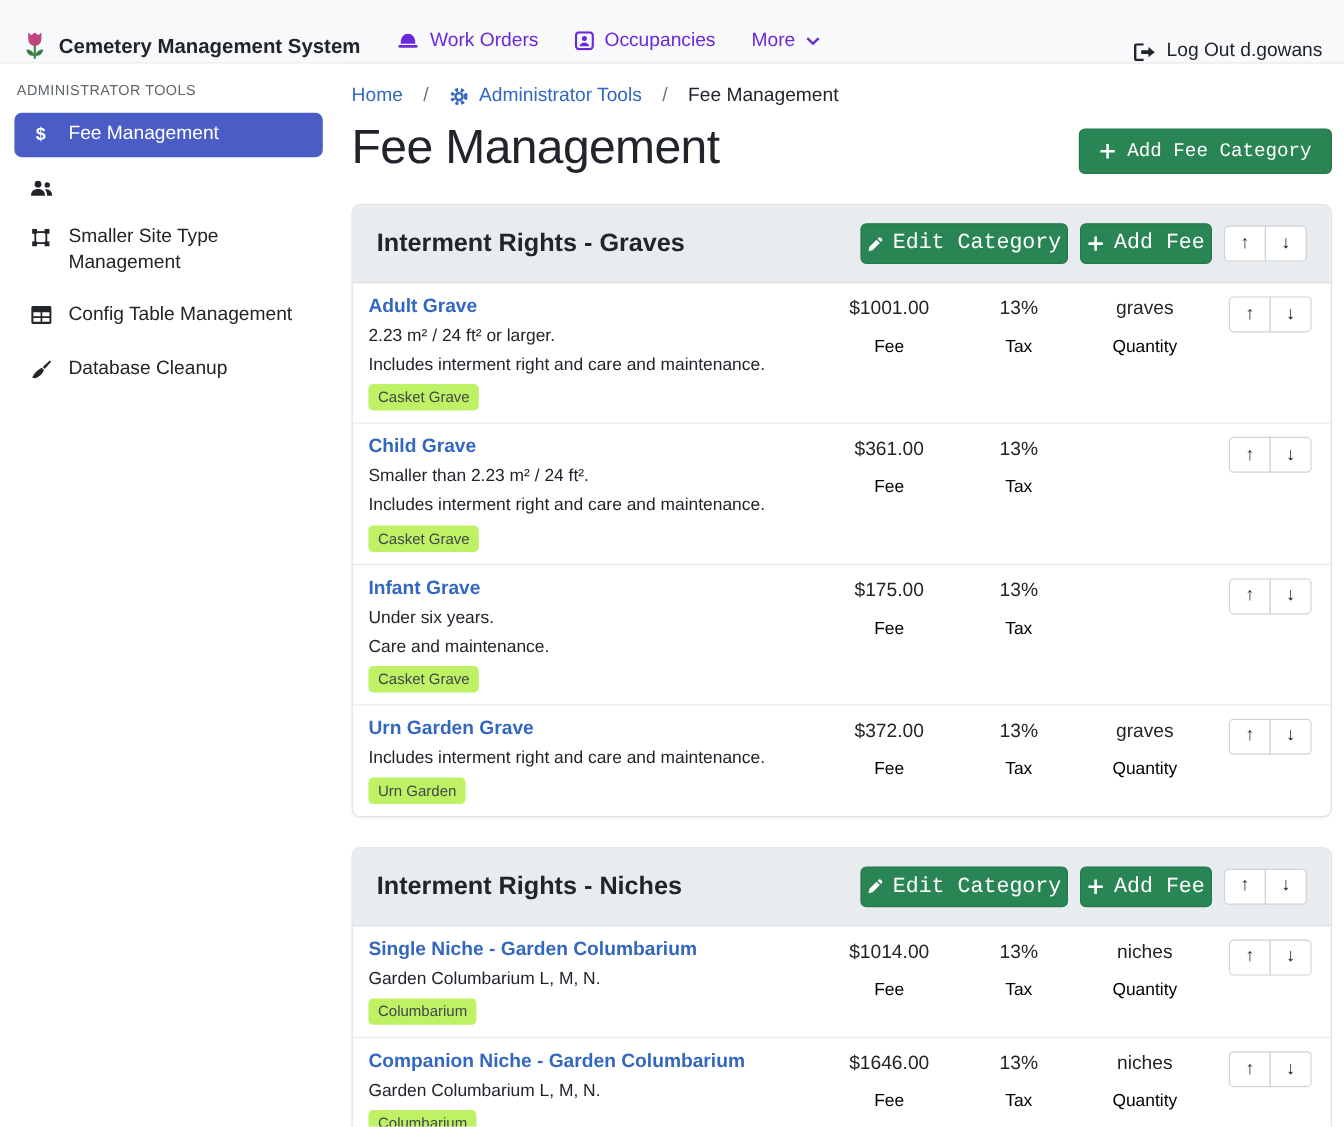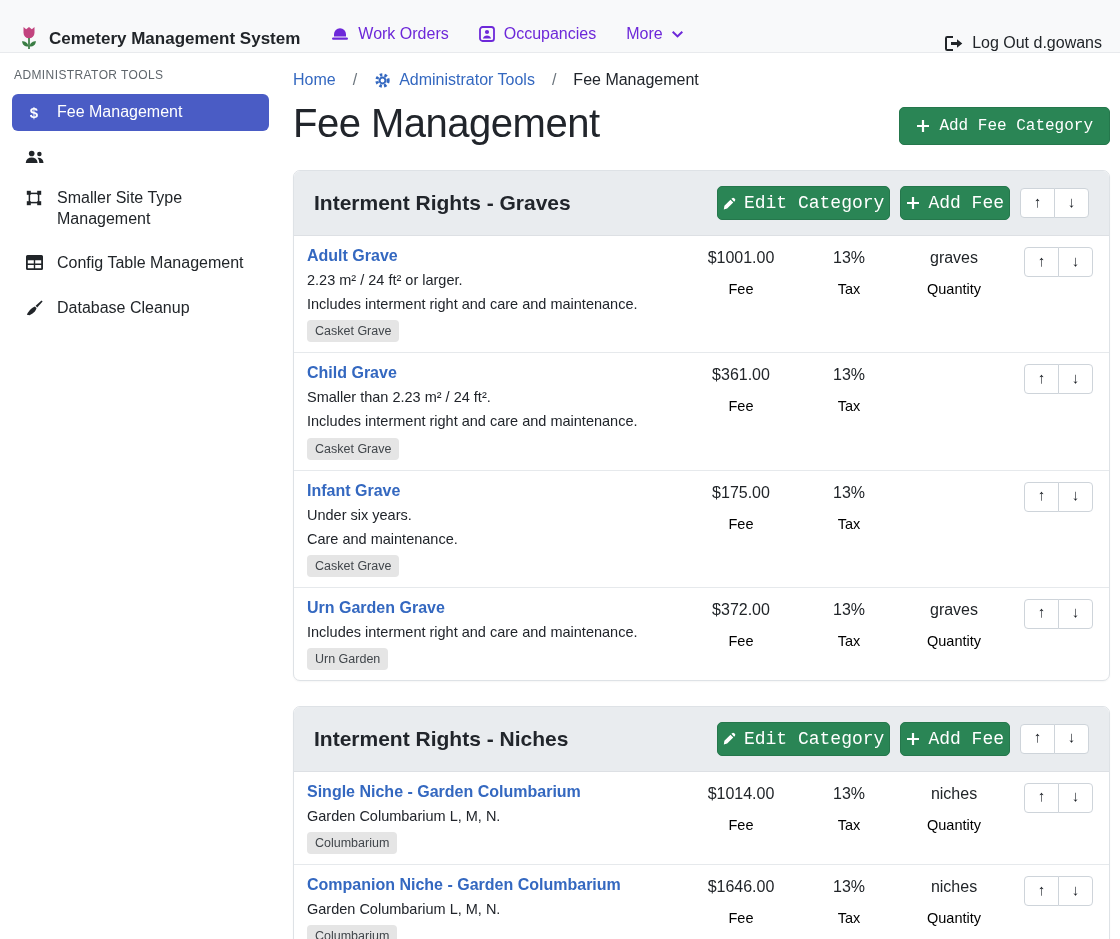--- a/index.html
+++ b/index.html
@@ -52,21 +52,21 @@
   .card{border:1px solid #dee2e6;border-radius:7px;margin-bottom:25px;box-shadow:0 1px 2px rgba(0,0,0,.04);overflow:hidden;background:#fff}
   .card-header{background:#e9ecef;border-bottom:1px solid #dde0e4;padding:15px 20px;display:flex;align-items:center;gap:10px}
   .card-title{font-size:21px;font-weight:600;flex:1;color:#21252b}
 
   
   .fee-row{display:flex;align-items:flex-start;padding:11px 16px 10px 13px}
   .fee-row + .fee-row{border-top:1px solid #e6e9ec}
   .fee-main{flex:1;padding-right:10px}
   .fee-name{display:inline-block;color:#3468c0;font-weight:700;font-size:16px;margin-bottom:6px;cursor:pointer}
   .fee-desc{font-size:14.5px;margin-bottom:6px;color:#21252b;line-height:1.25}
-  .badge{display:inline-block;background:#e5e5e5;color:#41464b;font-size:12.5px;padding:4px 8px;border-radius:4px;margin-top:1px}
+  .badge{display:inline-block;background:#bef264;color:#41464b;font-size:12.5px;padding:4px 8px;border-radius:4px;margin-top:1px}
   .col{text-align:center;padding-top:2px}
   .col-val{font-size:16px}
   .col-sub{font-size:14.5px;color:#000000;margin-top:14px}
   .fee-col{width:112px}
   .tax-col{width:104px}
   .qty-col{width:106px}
   .qty-col.empty{visibility:hidden}
   .row-arrows{width:86px;display:flex;justify-content:flex-end}
 </style>
 </head>

